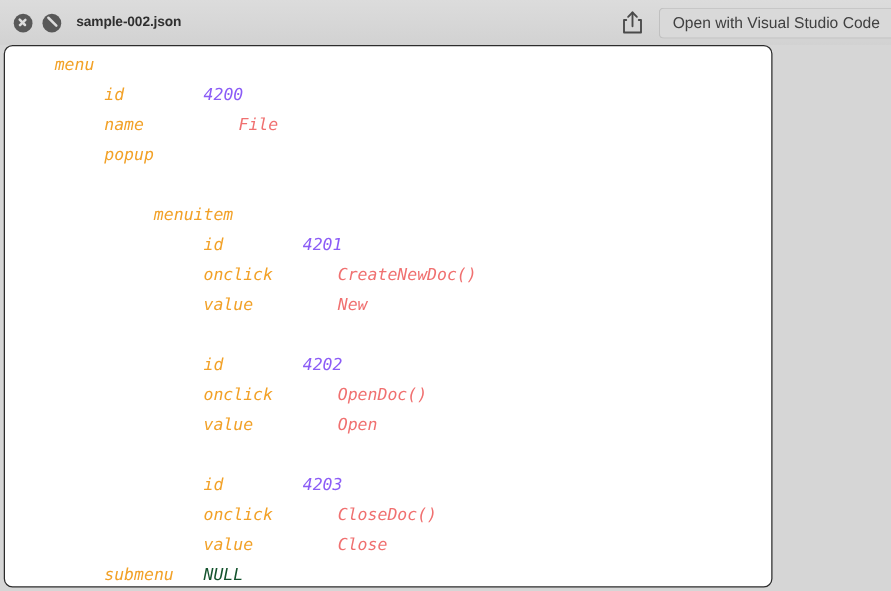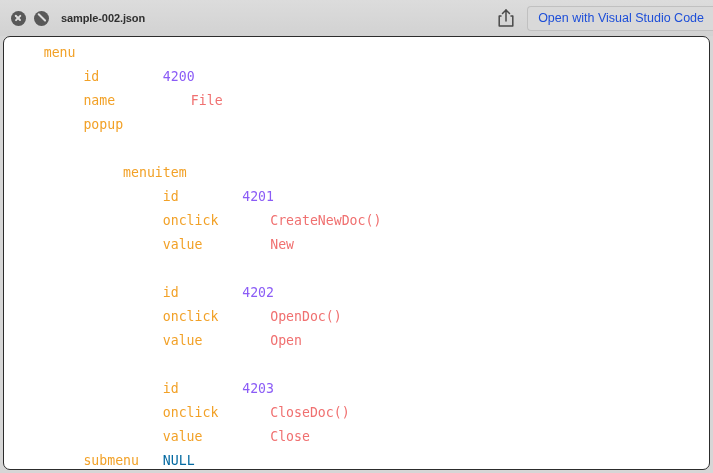--- a/index.html
+++ b/index.html
@@ -106,60 +106,61 @@
   }
   .share-icon svg { display: block; }
 
   .open-btn {
     height: 25px;
     background: #d9d9d9;
     border: 1px solid #c0c0c0;
     border-right: none;
     border-radius: 4px 0 0 4px;
     font-size: 12.5px;
-    color: #1d4ed8;
+    color: #404040;
     display: flex;
     align-items: center;
     padding: 0 9px 0 10px;
     white-space: nowrap;
     box-sizing: border-box;
   }
 
   
   .code-pane {
     position: absolute;
     left: 3px;
     top: 36px;
-    width: 707px;
+    width: 615px;
     height: 434px;
     background: #ffffff;
     border: 1.5px solid #2c2c2c;
     border-radius: 7px;
     box-sizing: border-box;
     overflow: hidden;
+    font-style: italic;
   }
 
   .code {
     font-family: "DejaVu Sans Mono", "Liberation Mono", monospace;
     font-size: 13.2px;
     line-height: 24px;
     padding: 4px 0 0 0;
     white-space: pre;
     color: #3a3a3a;
   }
 
   .line {
     height: 24px;
     white-space: pre;
   }
 
   .k    { color: #f2a127; }   
   .str  { color: #f07070; margin-left: 28px; }   
   .num  { color: #8b5cf6; }   
-  .null { color: #0369a1; margin-top: 12px; }   
+  .null { color: #14532d; margin-top: 12px; }   
 </style>
 </head>
 <body>
 
 <div class="window">
 
   <div class="titlebar">
 
     <div class="tb-left">
       <span class="circle-icon icon-close"></span>

